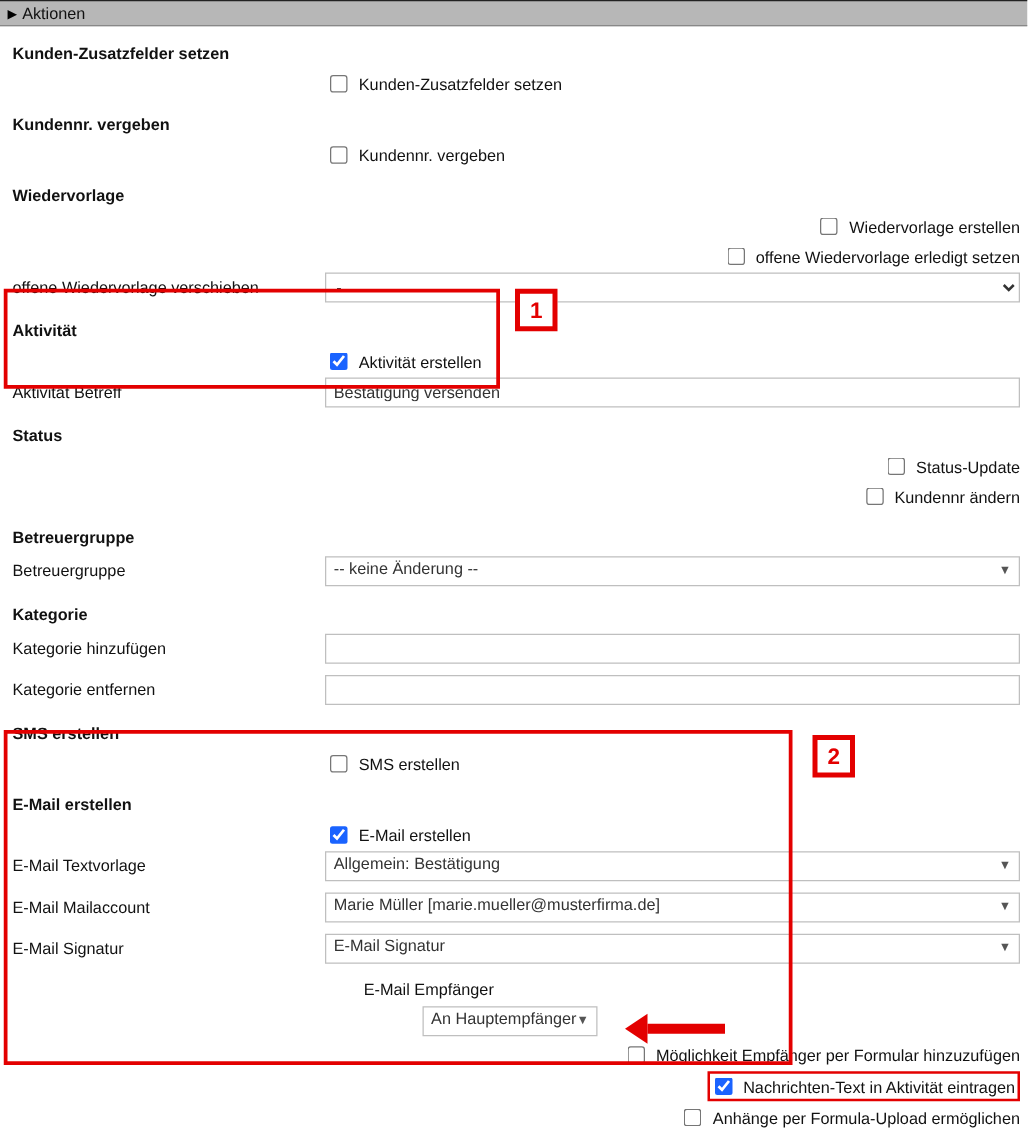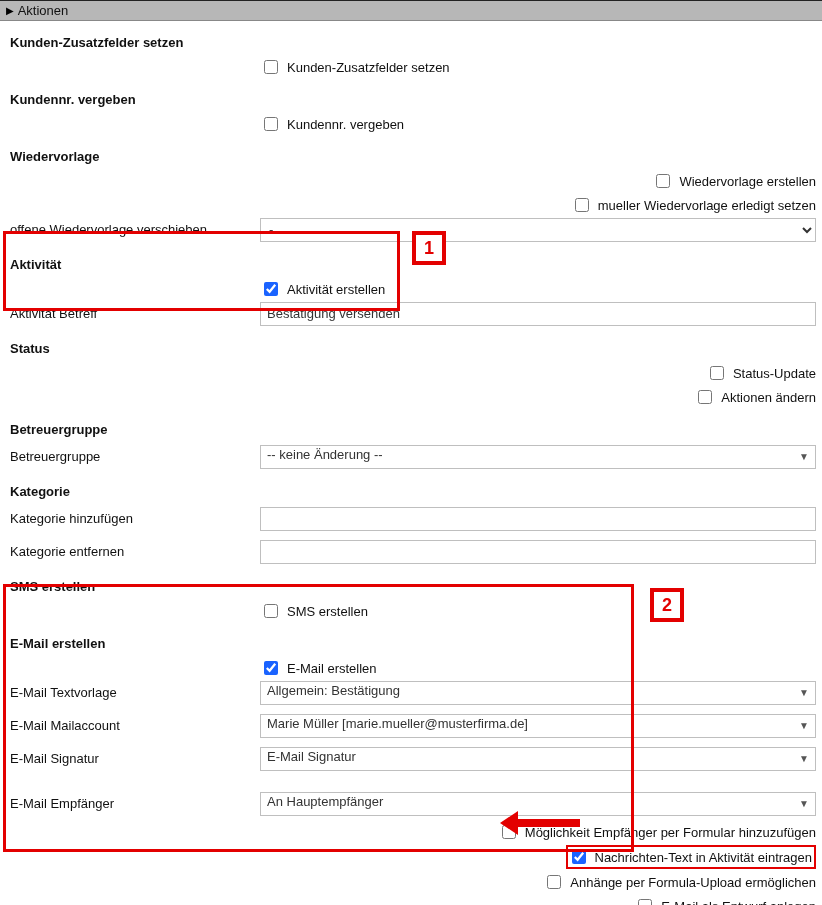--- a/index.html
+++ b/index.html
@@ -161,21 +161,21 @@
   <div class="section-heading">Wiedervorlage</div>
   <div class="row">
     <div class="left"></div>
     <div class="right stack">
       <label class="cb">
         <input type="checkbox" style="">
         <span>Wiedervorlage erstellen</span>
       </label>
       <label class="cb">
         <input type="checkbox" style="">
-        <span>mueller Wiedervorlage erledigt setzen</span>
+        <span>offene Wiedervorlage erledigt setzen</span>
       </label>
     </div>
   </div>
   <div class="row">
     <div class="left sub">offene Wiedervorlage verschieben</div>
     <div class="right">
       <select class="field" style="padding:0 4px;">
         <option>-</option>
       </select>
     </div>
@@ -201,21 +201,21 @@
   <div class="section-heading">Status</div>
   <div class="row">
     <div class="left"></div>
     <div class="right stack">
       <label class="cb">
         <input type="checkbox" style="">
         <span>Status-Update</span>
       </label>
       <label class="cb">
         <input type="checkbox" style="">
-        <span>Aktionen ändern</span>
+        <span>Kundennr ändern</span>
       </label>
     </div>
   </div>
 
   <div class="section-heading">Betreuergruppe</div>
   <div class="row">
     <div class="left sub">Betreuergruppe</div>
     <div class="right">
       <div class="select">
         <span>-- keine Änderung --</span>
@@ -279,21 +279,21 @@
   </div>
   <div class="row" style="margin-top:6px;">
     <div class="left sub">E-Mail Signatur</div>
     <div class="right">
       <div class="select">
         <span>E-Mail Signatur</span>
         <span class="chev">▼</span>
       </div>
     </div>
   </div>
-  <div class="row" style="margin-top:18px;">
+  <div class="row" style="margin-top:6px;flex-direction:column;">
     <div class="left sub">E-Mail Empfänger</div>
     <div class="right">
       <div class="select">
         <span>An Hauptempfänger</span>
         <span class="chev">▼</span>
       </div>
     </div>
   </div>
   <div class="row">
     <div class="left"></div>

